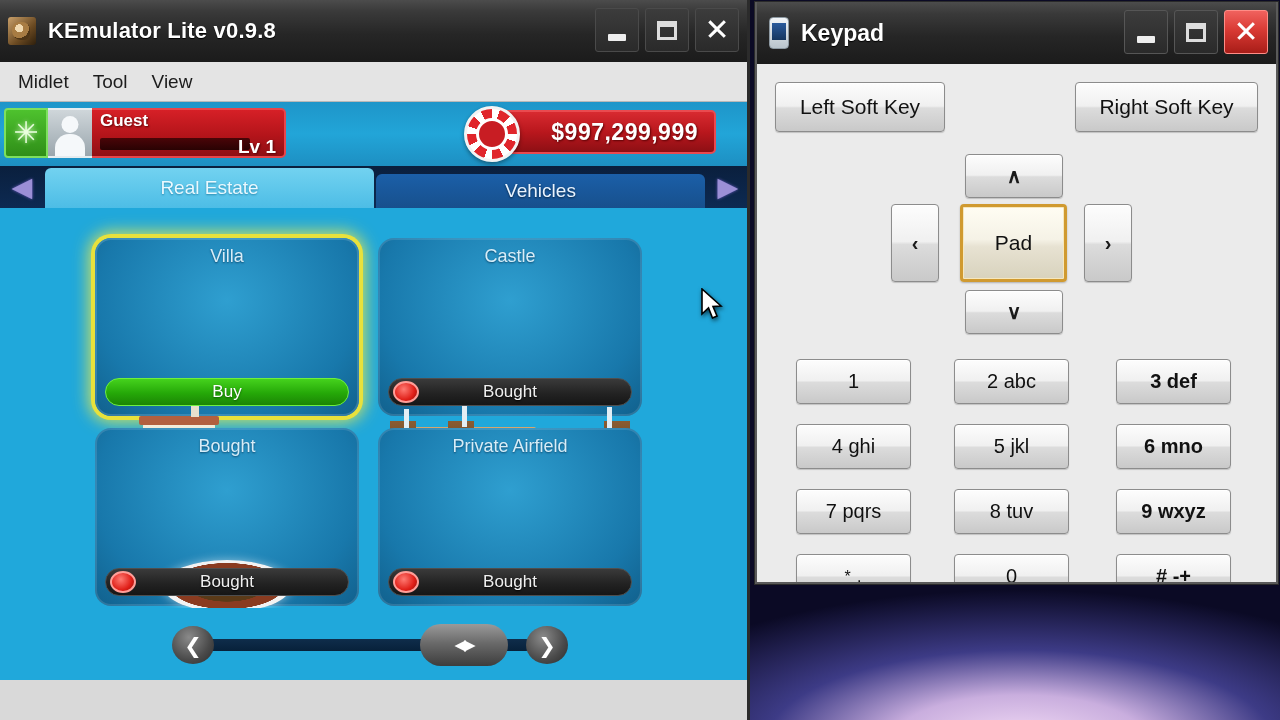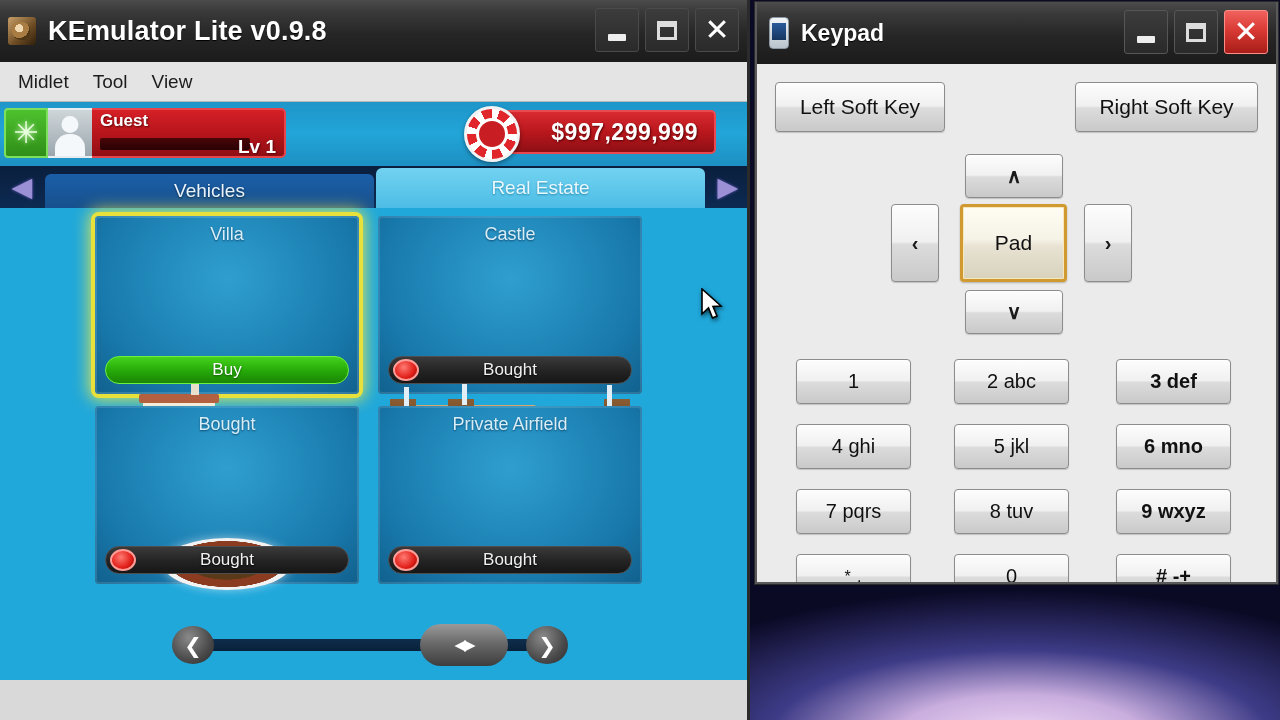--- a/index.html
+++ b/index.html
@@ -41,21 +41,21 @@
     border-radius: 3px;
     position: relative;
     overflow: hidden;
   }
   #kemu-icon::after{
     content:""; position:absolute; left:4px; top:5px; width:18px; height:18px;
     background: radial-gradient(circle at 40% 35%, #f0d9b0 0 25%, #a87c43 26% 60%, #4e3516 61% 100%);
     border-radius: 40% 45% 35% 50%;
   }
   .kemu-title-text {
-    color: #ffffff; font-size: 27px; font-weight: bold;
+    color: #ffffff; font-size: 22px; font-weight: bold;
     margin-left: 12px; letter-spacing: .2px;
     text-shadow: 0 1px 1px #000;
   }
   #kemu-winbtns { position: absolute; right: 8px; top: 8px; display: flex; gap: 6px; }
   .kemu-wb {
     width: 44px; height: 44px;
     background: linear-gradient(180deg,#3c3c3c,#2a2a2a);
     border: 1px solid #4a4a4a;
     border-radius: 3px;
     display: flex; align-items: center; justify-content: center;
@@ -194,23 +194,24 @@
     text-shadow: 0 1px 2px #2587ad;
   }
 
   
   #card-grid {
     position:absolute; left: 0; top: 106px; width: 750px; height: 390px;
   }
   .card {
     position:absolute;
     width: 264px; height: 178px;
-    border-radius: 4px;
+    border-radius: 16px;
     background: radial-gradient(ellipse at 50% 35%, #2f9fd0 0%, #1878ab 70%, #11608c 100%);
     box-shadow: inset 0 0 0 2px rgba(255,255,255,.12);
+    margin-top: 22px;
   }
   .card.selected {
     box-shadow: 0 0 0 4px #e8e13c, 0 0 16px 6px rgba(240,236,70,.85), inset 0 0 0 2px rgba(255,255,255,.15);
   }
   #card-villa    { left: 95px;  top: 8px; }
   #card-castle   { left: 378px; top: 8px; }
   #card-helipad  { left: 95px;  top: 198px; }
   #card-airfield { left: 378px; top: 198px; }
 
   .card-title {
@@ -457,22 +458,22 @@
       </div>
       <div id="money-chip">
         <div id="chip-icon"></div>
         <div id="money-value">$997,299,999</div>
       </div>
     </div>
 
     <div id="tabbar">
       <div class="tab-arrow">◀</div>
       <div class="tabs-wrap">
+        <div class="tab active">Real Estate</div>
         <div class="tab">Vehicles</div>
-        <div class="tab active">Real Estate</div>
       </div>
       <div class="tab-arrow">▶</div>
     </div>
 
     <div id="card-grid">
 
       <div class="card selected" id="card-villa">
         <div class="card-title">Villa</div>
         <div class="card-art art-villa">
           <div class="hv-shadow"></div>

